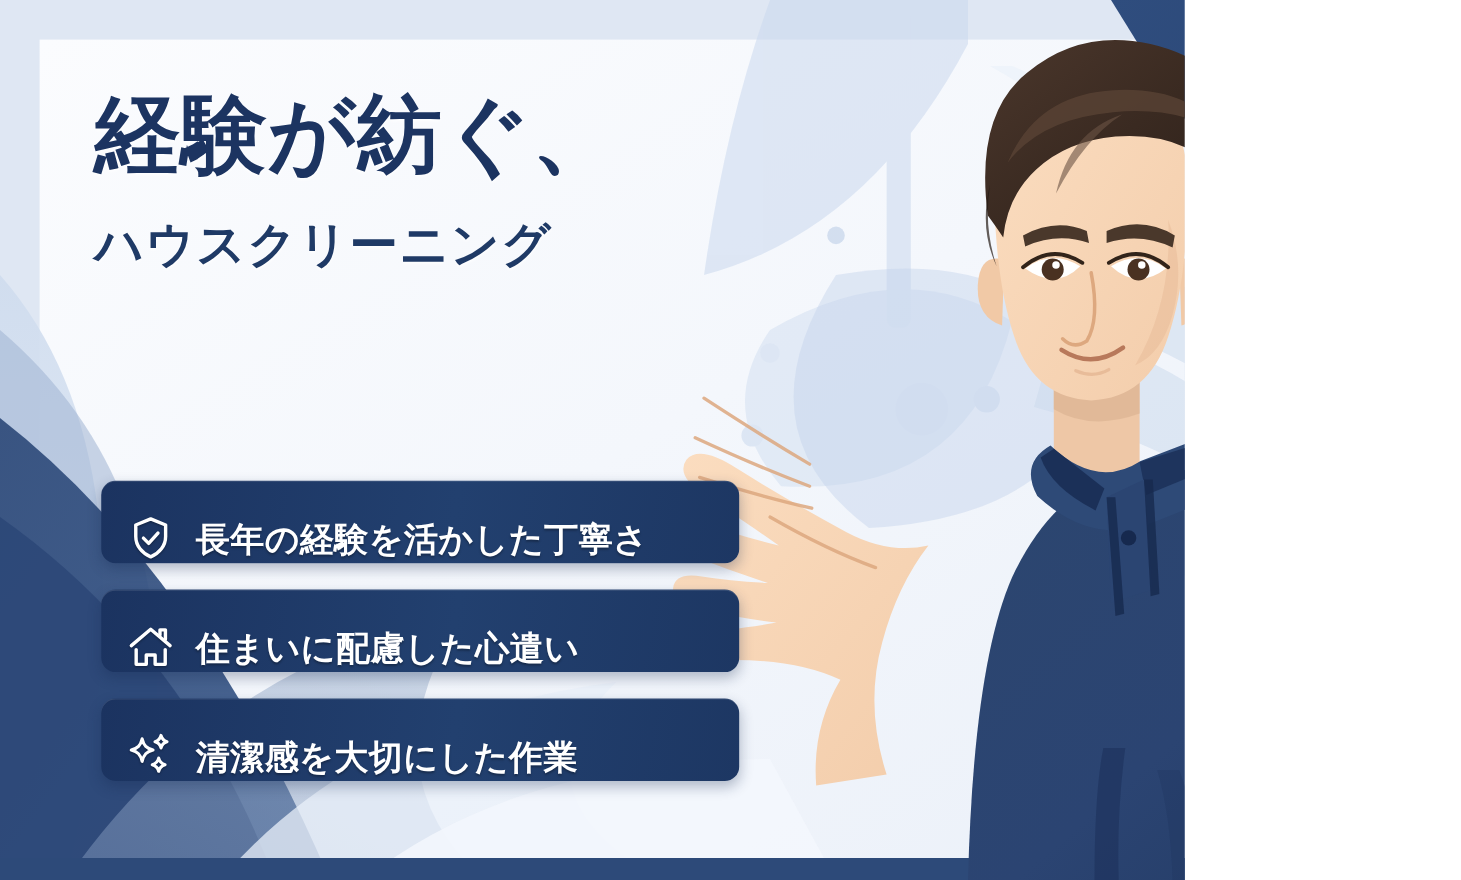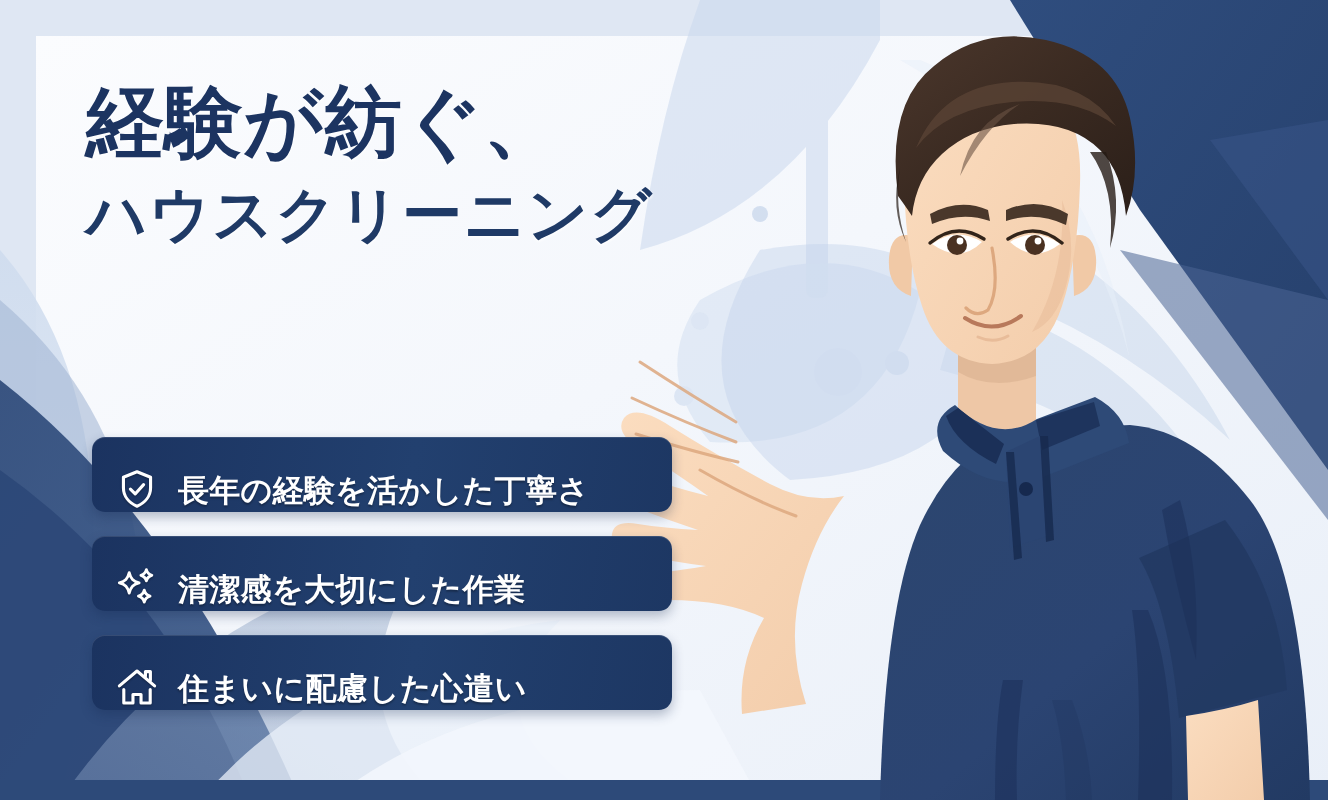--- a/index.html
+++ b/index.html
@@ -2,21 +2,21 @@
 <html><head>
 <meta charset="utf-8">
 <style>
   html,body{margin:0;padding:0;background:#ffffff;}
   body{
     font-family:"Liberation Sans","DejaVu Sans",sans-serif;
     -webkit-font-smoothing:antialiased;
   }
   #banner{
     position:relative;
-    width:1328px;
+    width:1077px;
     height:800px;
     overflow:hidden;
     background:#e6edf7;
   }
   #bg-svg, #art-svg{
     position:absolute;
     left:0; top:0;
     width:1328px;
     height:800px;
     display:block;
@@ -39,22 +39,22 @@
   .headline-line{
     font-size:78px;
     font-weight:bold;
     line-height:1.14;
     letter-spacing:0.01em;
     color:#1c3461;
     white-space:nowrap;
     text-shadow:0 2px 3px rgba(255,255,255,0.85);
   }
   .subheading{
-    margin-top:8px;
-    font-size:60px;
+    margin-top:26px;
+    font-size:44px;
     font-weight:bold;
     letter-spacing:0.03em;
     color:#1f3a66;
     white-space:nowrap;
     text-shadow:0 2px 3px rgba(255,255,255,0.85);
   }
 
   
   .features{
     position:absolute;
@@ -276,35 +276,35 @@
           <svg width="44" height="44" viewBox="0 0 24 24" fill="none" stroke="#ffffff" stroke-width="1.7" stroke-linecap="round" stroke-linejoin="round">
             <path d="M12 2.6 4.6 5.6v5.7c0 4.6 3.1 8.3 7.4 10.1 4.3-1.8 7.4-5.5 7.4-10.1V5.6Z"></path>
             <path d="M8.4 12.1l2.6 2.6 4.6-5.1"></path>
           </svg>
         </span>
         <span class="pill-label">長年の経験を活かした丁寧さ</span>
       </div>
 
       <div class="pill">
         <span class="pill-icon">
+          <svg width="46" height="44" viewBox="0 0 24 24" fill="none" stroke="#ffffff" stroke-width="1.7" stroke-linecap="round" stroke-linejoin="round">
+            <path d="M2.4 11.4 12 3.3l9.6 8.1"></path>
+            <path d="M4.8 13.4V20.7h5.0v-4.6h4.4v4.6h5.0V13.4"></path>
+            <path d="M16.6 6.1V3.6h2.7v4.7"></path>
+          </svg>
+        </span>
+        <span class="pill-label">住まいに配慮した心遣い</span>
+      </div>
+
+      <div class="pill">
+        <span class="pill-icon">
           <svg width="46" height="44" viewBox="0 0 26 24" fill="none" stroke="#ffffff" stroke-width="1.6" stroke-linejoin="round">
             <path d="M8.6 3.3c.9 3.6 2.2 4.9 5.6 5.8-3.4.9-4.7 2.2-5.6 5.8-.9-3.6-2.2-4.9-5.6-5.8 3.4-.9 4.7-2.2 5.6-5.8Z"></path>
             <path d="M18.3 1.6c.5 2 1.2 2.7 3.1 3.2-1.9.5-2.6 1.2-3.1 3.2-.5-2-1.2-2.7-3.1-3.2 1.9-.5 2.6-1.2 3.1-3.2Z"></path>
             <path d="M17.1 13.2c.5 2.1 1.3 2.8 3.3 3.4-2 .5-2.8 1.3-3.3 3.4-.5-2.1-1.3-2.8-3.3-3.4 2-.6 2.8-1.3 3.3-3.4Z"></path>
           </svg>
         </span>
         <span class="pill-label">清潔感を大切にした作業</span>
       </div>
 
-      <div class="pill">
-        <span class="pill-icon">
-          <svg width="46" height="44" viewBox="0 0 24 24" fill="none" stroke="#ffffff" stroke-width="1.7" stroke-linecap="round" stroke-linejoin="round">
-            <path d="M2.4 11.4 12 3.3l9.6 8.1"></path>
-            <path d="M4.8 13.4V20.7h5.0v-4.6h4.4v4.6h5.0V13.4"></path>
-            <path d="M16.6 6.1V3.6h2.7v4.7"></path>
-          </svg>
-        </span>
-        <span class="pill-label">住まいに配慮した心遣い</span>
-      </div>
-
     </div>
   </div>
 </div>
 
 </body></html>

